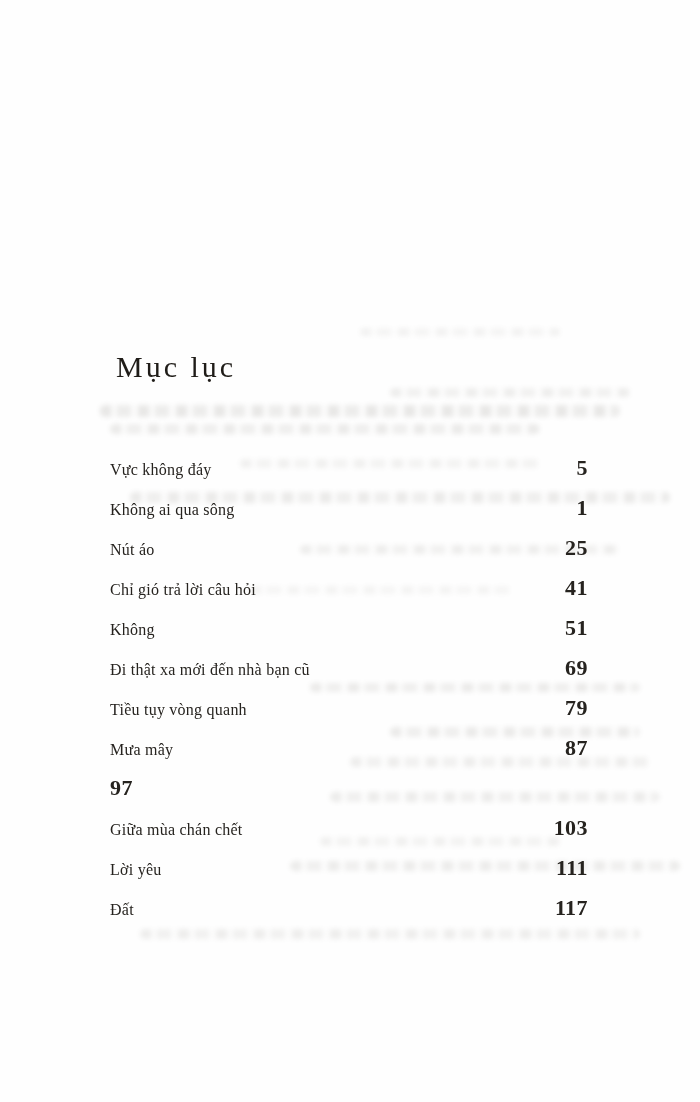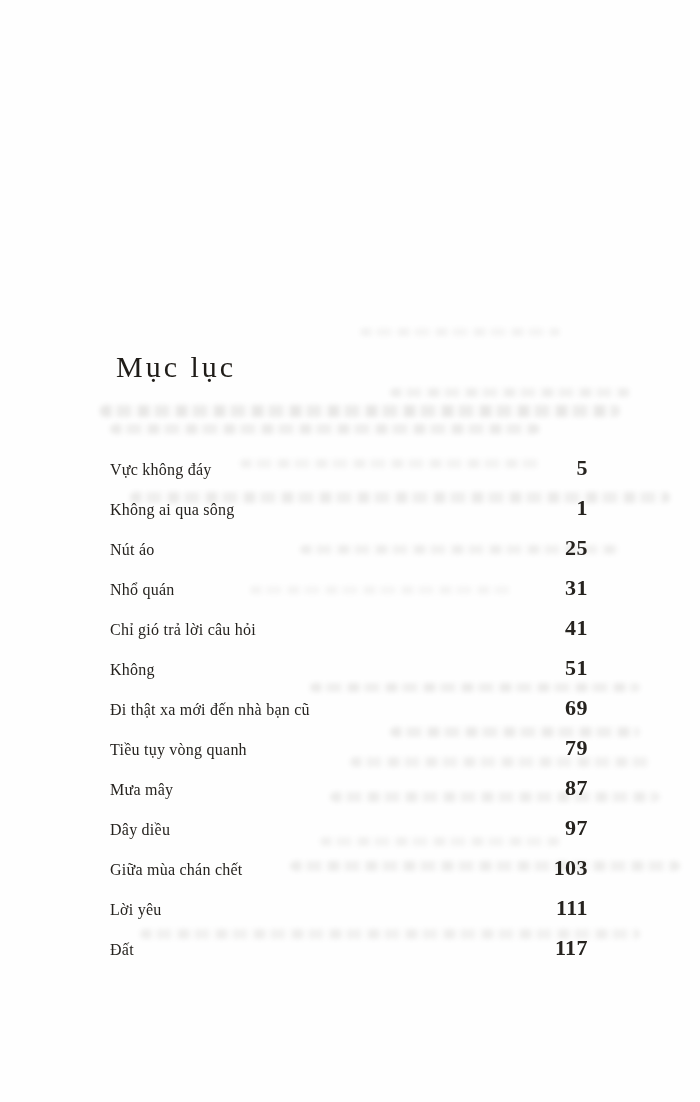--- a/index.html
+++ b/index.html
@@ -90,45 +90,40 @@
     </div>
     <div class="toc-row">
       <span class="toc-title">Không ai qua sông</span>
       <span class="toc-page">1</span>
     </div>
     <div class="toc-row">
       <span class="toc-title">Nút áo</span>
       <span class="toc-page">25</span>
     </div>
     <div class="toc-row">
-      <span class="toc-title">Nhổ quán</span>
-      <span class="toc-page">31</span>
-    </div>
-    <div class="toc-row">
       <span class="toc-title">Chỉ gió trả lời câu hỏi</span>
       <span class="toc-page">41</span>
     </div>
     <div class="toc-row">
       <span class="toc-title">Không</span>
       <span class="toc-page">51</span>
     </div>
     <div class="toc-row">
       <span class="toc-title">Đi thật xa mới đến nhà bạn cũ</span>
       <span class="toc-page">69</span>
     </div>
     <div class="toc-row">
       <span class="toc-title">Tiều tụy vòng quanh</span>
       <span class="toc-page">79</span>
     </div>
     <div class="toc-row">
       <span class="toc-title">Mưa mây</span>
       <span class="toc-page">87</span>
     </div>
     <div class="toc-row">
-      <span class="toc-title">Dây diều</span>
       <span class="toc-page">97</span>
     </div>
     <div class="toc-row">
       <span class="toc-title">Giữa mùa chán chết</span>
       <span class="toc-page">103</span>
     </div>
     <div class="toc-row">
       <span class="toc-title">Lời yêu</span>
       <span class="toc-page">111</span>
     </div>

